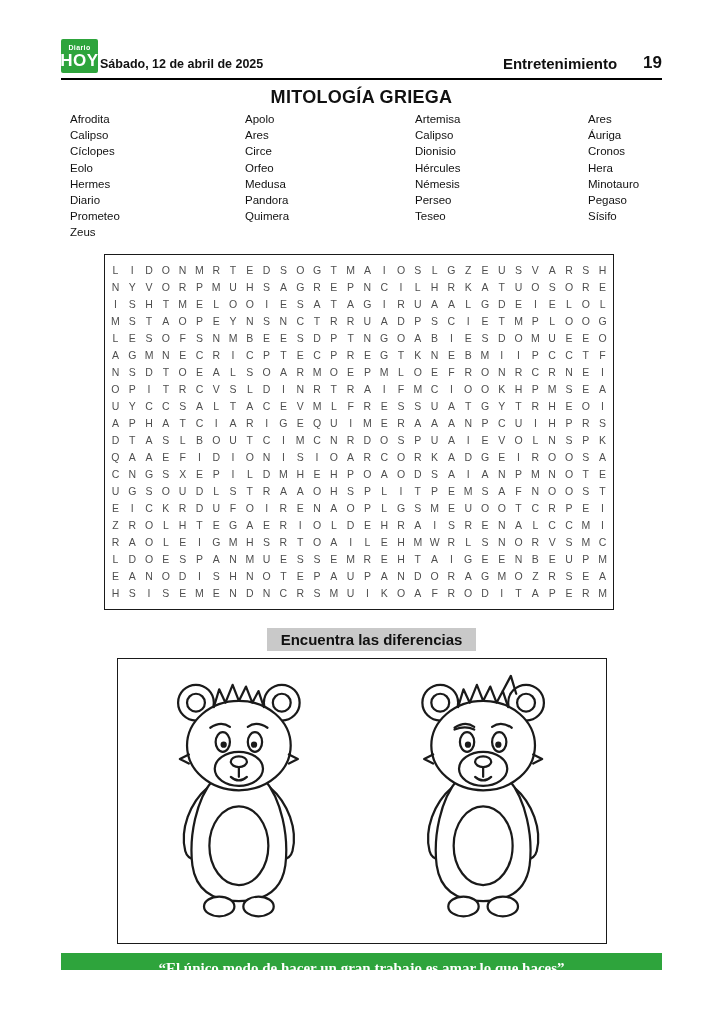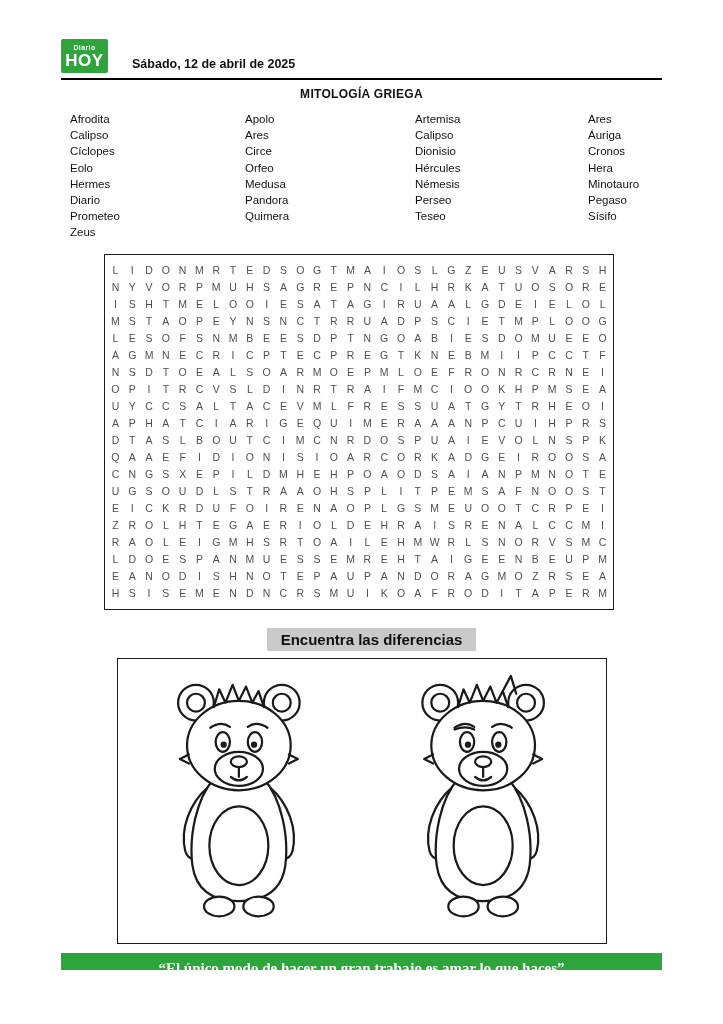--- a/index.html
+++ b/index.html
@@ -2,32 +2,32 @@
 <html style="--green: #2ea43c; --highlight: #c9c9c9; --grid_letter: #4f4f4f;"><head>
 <meta charset="utf-8">
 <style>
   html,body{margin:0;padding:0;background:#fff;}
   .page{width:723px;height:1024px;position:relative;background:#fff;margin:0 auto;
         font-family:"Liberation Sans",sans-serif;color:#111;overflow:hidden;}
 
   
   .header{position:absolute;left:61px;top:39px;width:601px;display:flex;align-items:flex-end;
           border-bottom:2px solid #000;padding-bottom:5px;box-sizing:border-box;}
-  .logo{width:47px;height:34px;background:var(--green,#2ea43c);color:#fff;display:flex;
+  .logo{width:37px;height:34px;background:var(--green,#2ea43c);color:#fff;display:flex;
         flex-direction:column;align-items:center;justify-content:center;line-height:1;border-radius:2px;}
   .logo-small{font-size:7px;font-weight:bold;letter-spacing:.4px;}
   .logo-big{font-size:17px;font-weight:bold;letter-spacing:.5px;margin-top:1px;}
-  .date{margin-left:24px;font-size:12.5px;font-weight:bold;padding-bottom:2px;}
+  .date{margin-left:2px;font-size:12.5px;font-weight:bold;padding-bottom:2px;}
   .header-right{margin-left:auto;display:flex;align-items:flex-end;gap:26px;}
   .section{font-size:15px;font-weight:bold;padding-bottom:1px;}
   .pagenum{font-size:17px;font-weight:bold;}
 
   
   .title{position:absolute;top:87px;left:0;width:100%;text-align:center;
-         font-size:12px;font-weight:bold;letter-spacing:.3px;}
+         font-size:18px;font-weight:bold;letter-spacing:.3px;}
   .words{position:absolute;top:111px;left:70px;width:592px;display:grid;
          grid-template-columns:175px 170px 173px 1fr;font-size:11.5px;}
   .word{line-height:16.2px;}
   .grid-box{position:absolute;top:254px;left:104px;width:510px;border:1.5px solid #1a1a1a;
             box-sizing:border-box;padding:7px 0;background:#fff;}
   .grid-row{display:flex;justify-content:center;height:17px;}
   .cell{width:16.8px;text-align:center;font-size:10.5px;line-height:17px;
         color:var(--grid_letter,#4f4f4f);}
 
   
@@ -47,20 +47,24 @@
 <body>
 
 <div class="page">
 
   <div class="header">
     <div class="logo">
       <span class="logo-small">Diario</span>
       <span class="logo-big">HOY</span>
     </div>
     <span class="date">Sábado, 12 de abril de 2025</span>
+    <div class="header-right">
+      <span class="section">Entretenimiento</span>
+      <span class="pagenum">19</span>
+    </div>
   </div>
 
   <div class="title">MITOLOGÍA GRIEGA</div>
 
   <div class="words">
     <div>
         <div class="word">Afrodita</div>
         <div class="word">Calipso</div>
         <div class="word">Cíclopes</div>
         <div class="word">Eolo</div>

